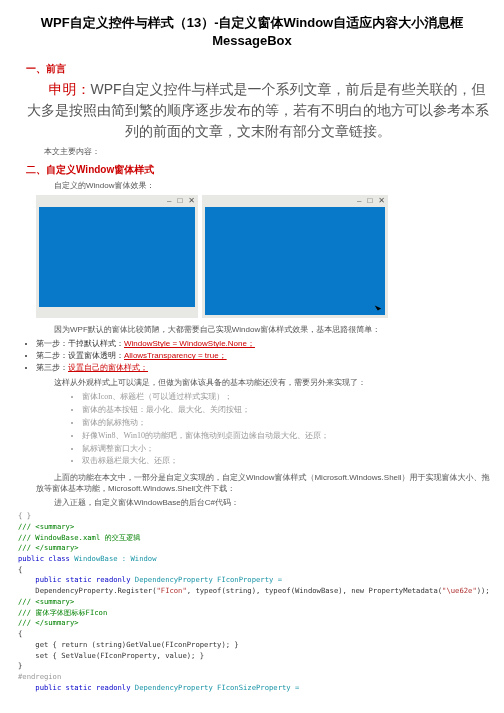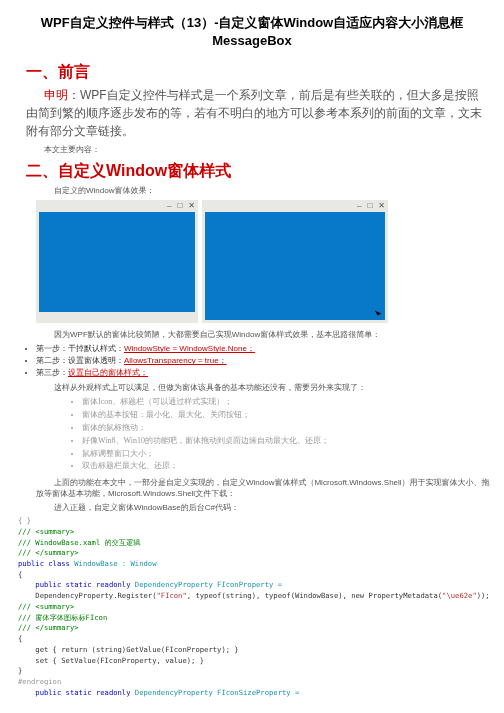--- a/index.html
+++ b/index.html
@@ -17,30 +17,31 @@
   h1.title {
     text-align: center;
     font-size: 13px;
     font-weight: bold;
     color: #000;
     margin: 6px 0 12px 0;
     line-height: 1.4;
   }
   .sec-heading {
     color: #c00;
-    font-size: 16px;
+    font-size: 10px;
     font-weight: bold;
     margin: 6px 0 3px 12px;
   }
   .para {
-    font-size: 12px;
+    font-size: 14px;
     color: #555;
     margin: 2px 0 4px 12px;
     line-height: 1.5;
     text-indent: 18px;
+    text-align: center;
   }
   .para .inline-label {
     color: #c00;
     text-indent: 0;
   }
   .sublist {
     margin: 2px 0 4px 22px;
     font-size: 8px;
     color: #555;
   }

